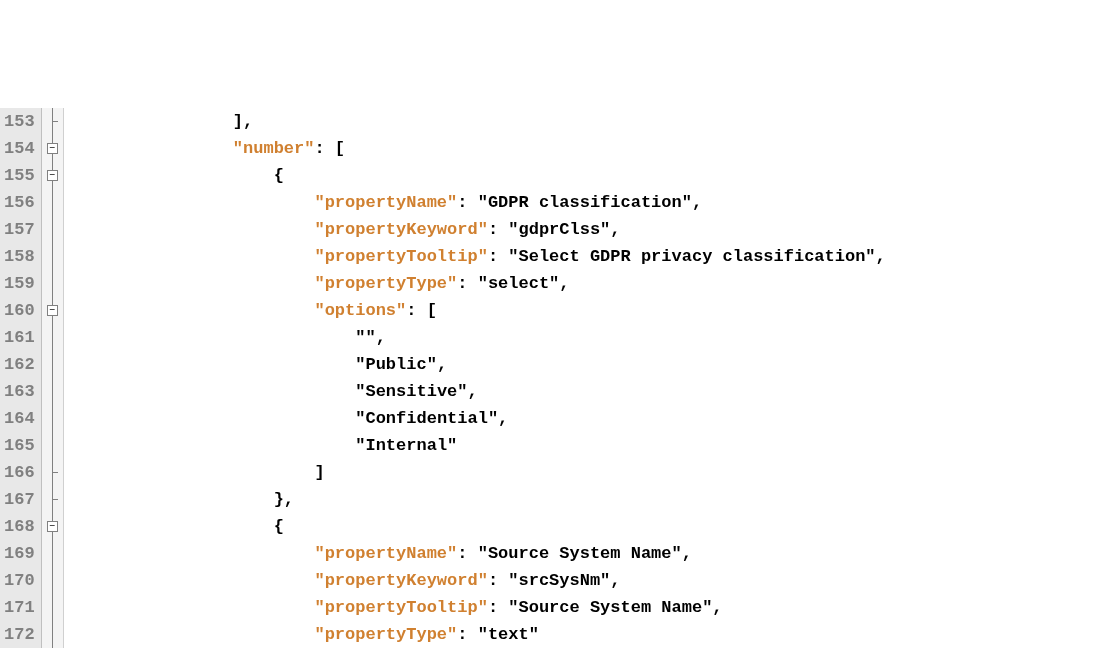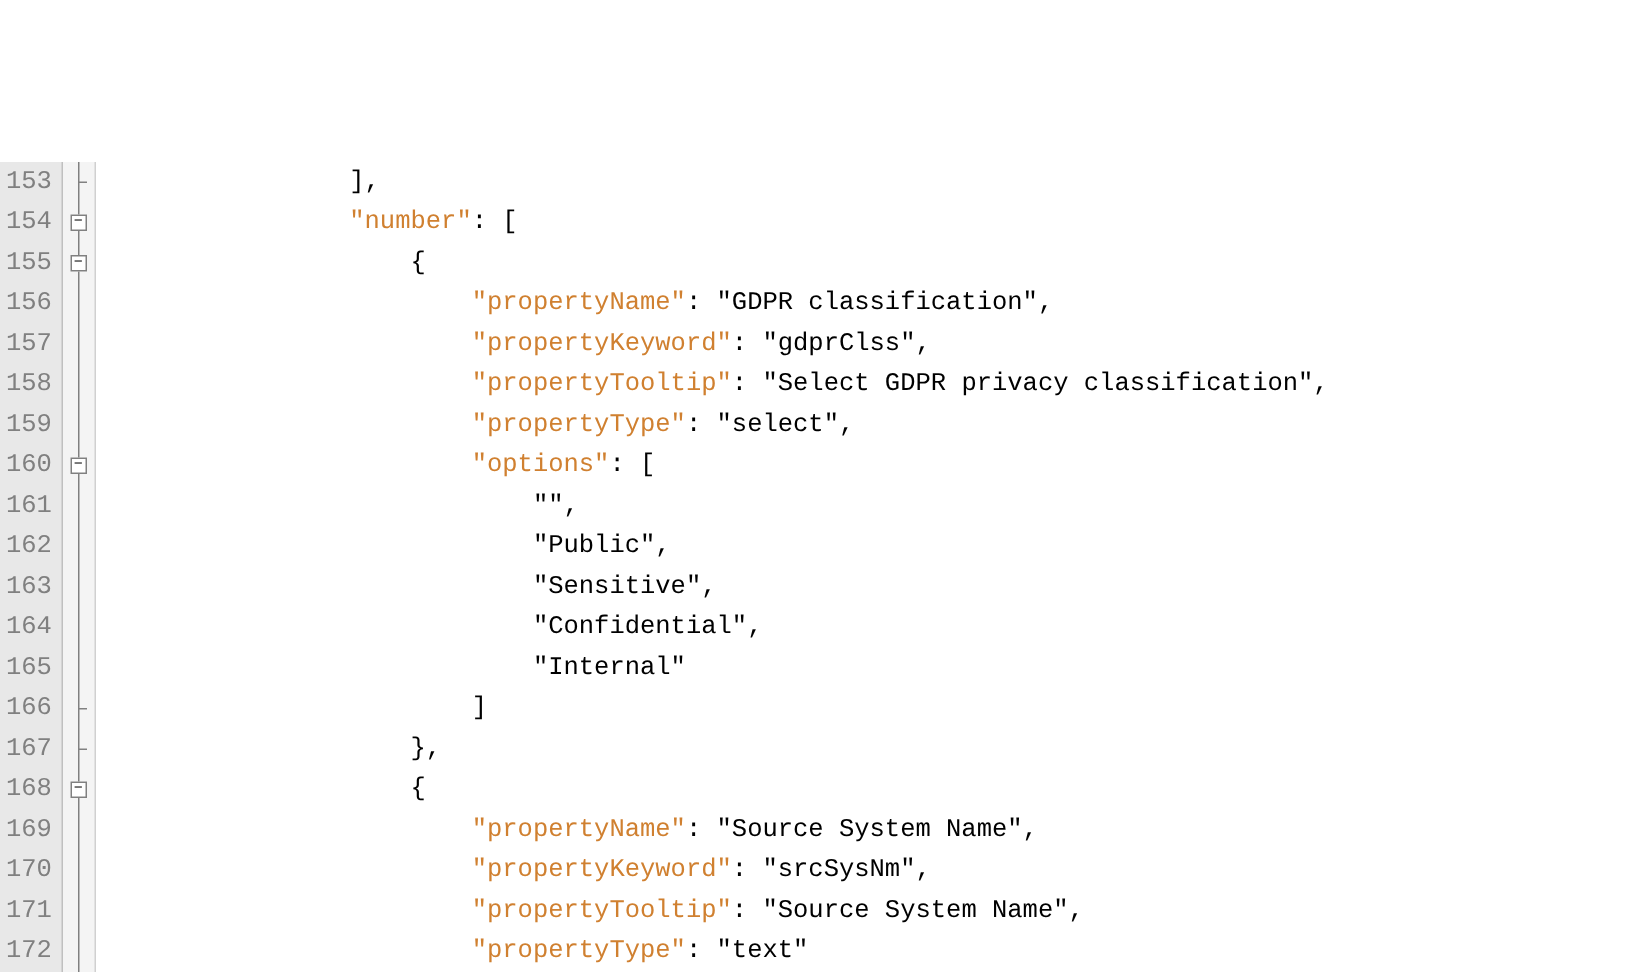--- a/index.html
+++ b/index.html
@@ -52,21 +52,21 @@
   .fold-corner {
     position: absolute;
     left: 10px;
     width: 6px;
     height: 1px;
     background: #808080;
   }
   .code {
     padding-left: 6px;
   }
-  .line { height: 27px; }
+  .line { height: 27px; font-weight: bold; }
   .key { color: #d08030; }
   .punct { color: #000000; }
   .string { color: #000000; }
 </style>
 </head>
 <body>
 
 
 
 <div class="editor">

